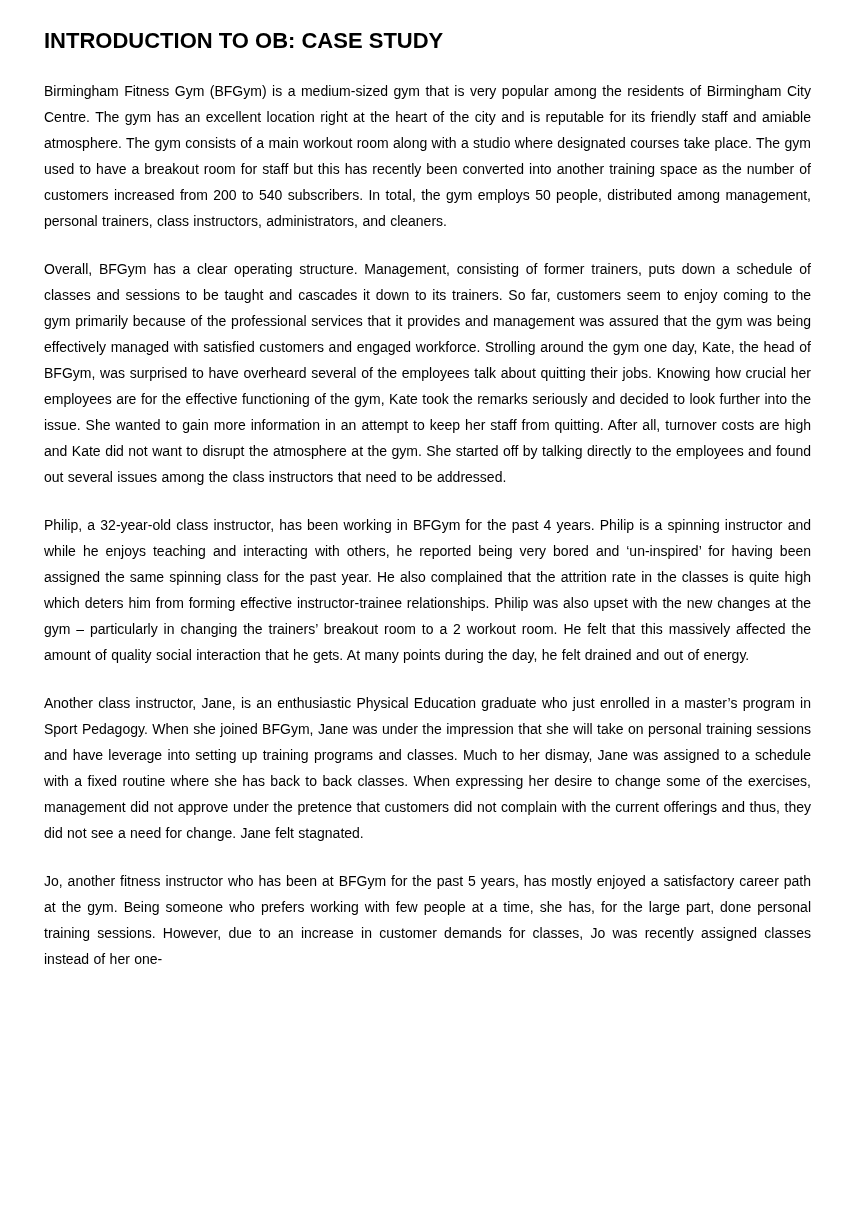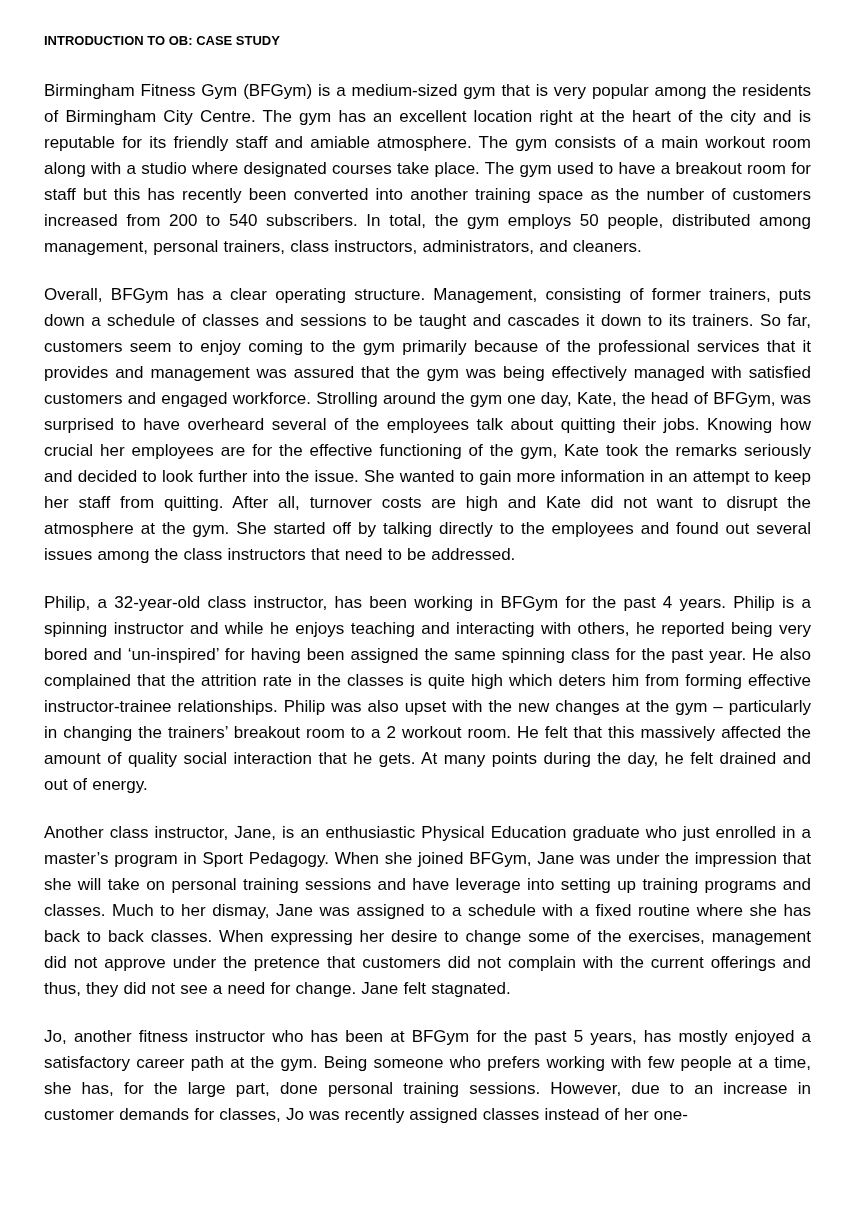--- a/index.html
+++ b/index.html
@@ -15,28 +15,28 @@
     -webkit-font-smoothing: antialiased;
   }
   .page {
     box-sizing: border-box;
     width: 855px;
     min-height: 1207px;
     padding: 28px 44px 10px 44px;
     background: #ffffff;
   }
   .doc-title {
-    font-size: 13px;
+    font-size: 22px;
     font-weight: 700;
     line-height: 26px;
     margin: 0 0 24px 0;
     letter-spacing: 0px;
   }
   .doc-paragraph {
-    font-size: 17px;
+    font-size: 14px;
     font-weight: 400;
     line-height: 26px;
     text-align: justify;
     margin: 0 0 22px 0;
     word-spacing: 0.5px;
   }
 </style>
 </head>
 <body>
 

